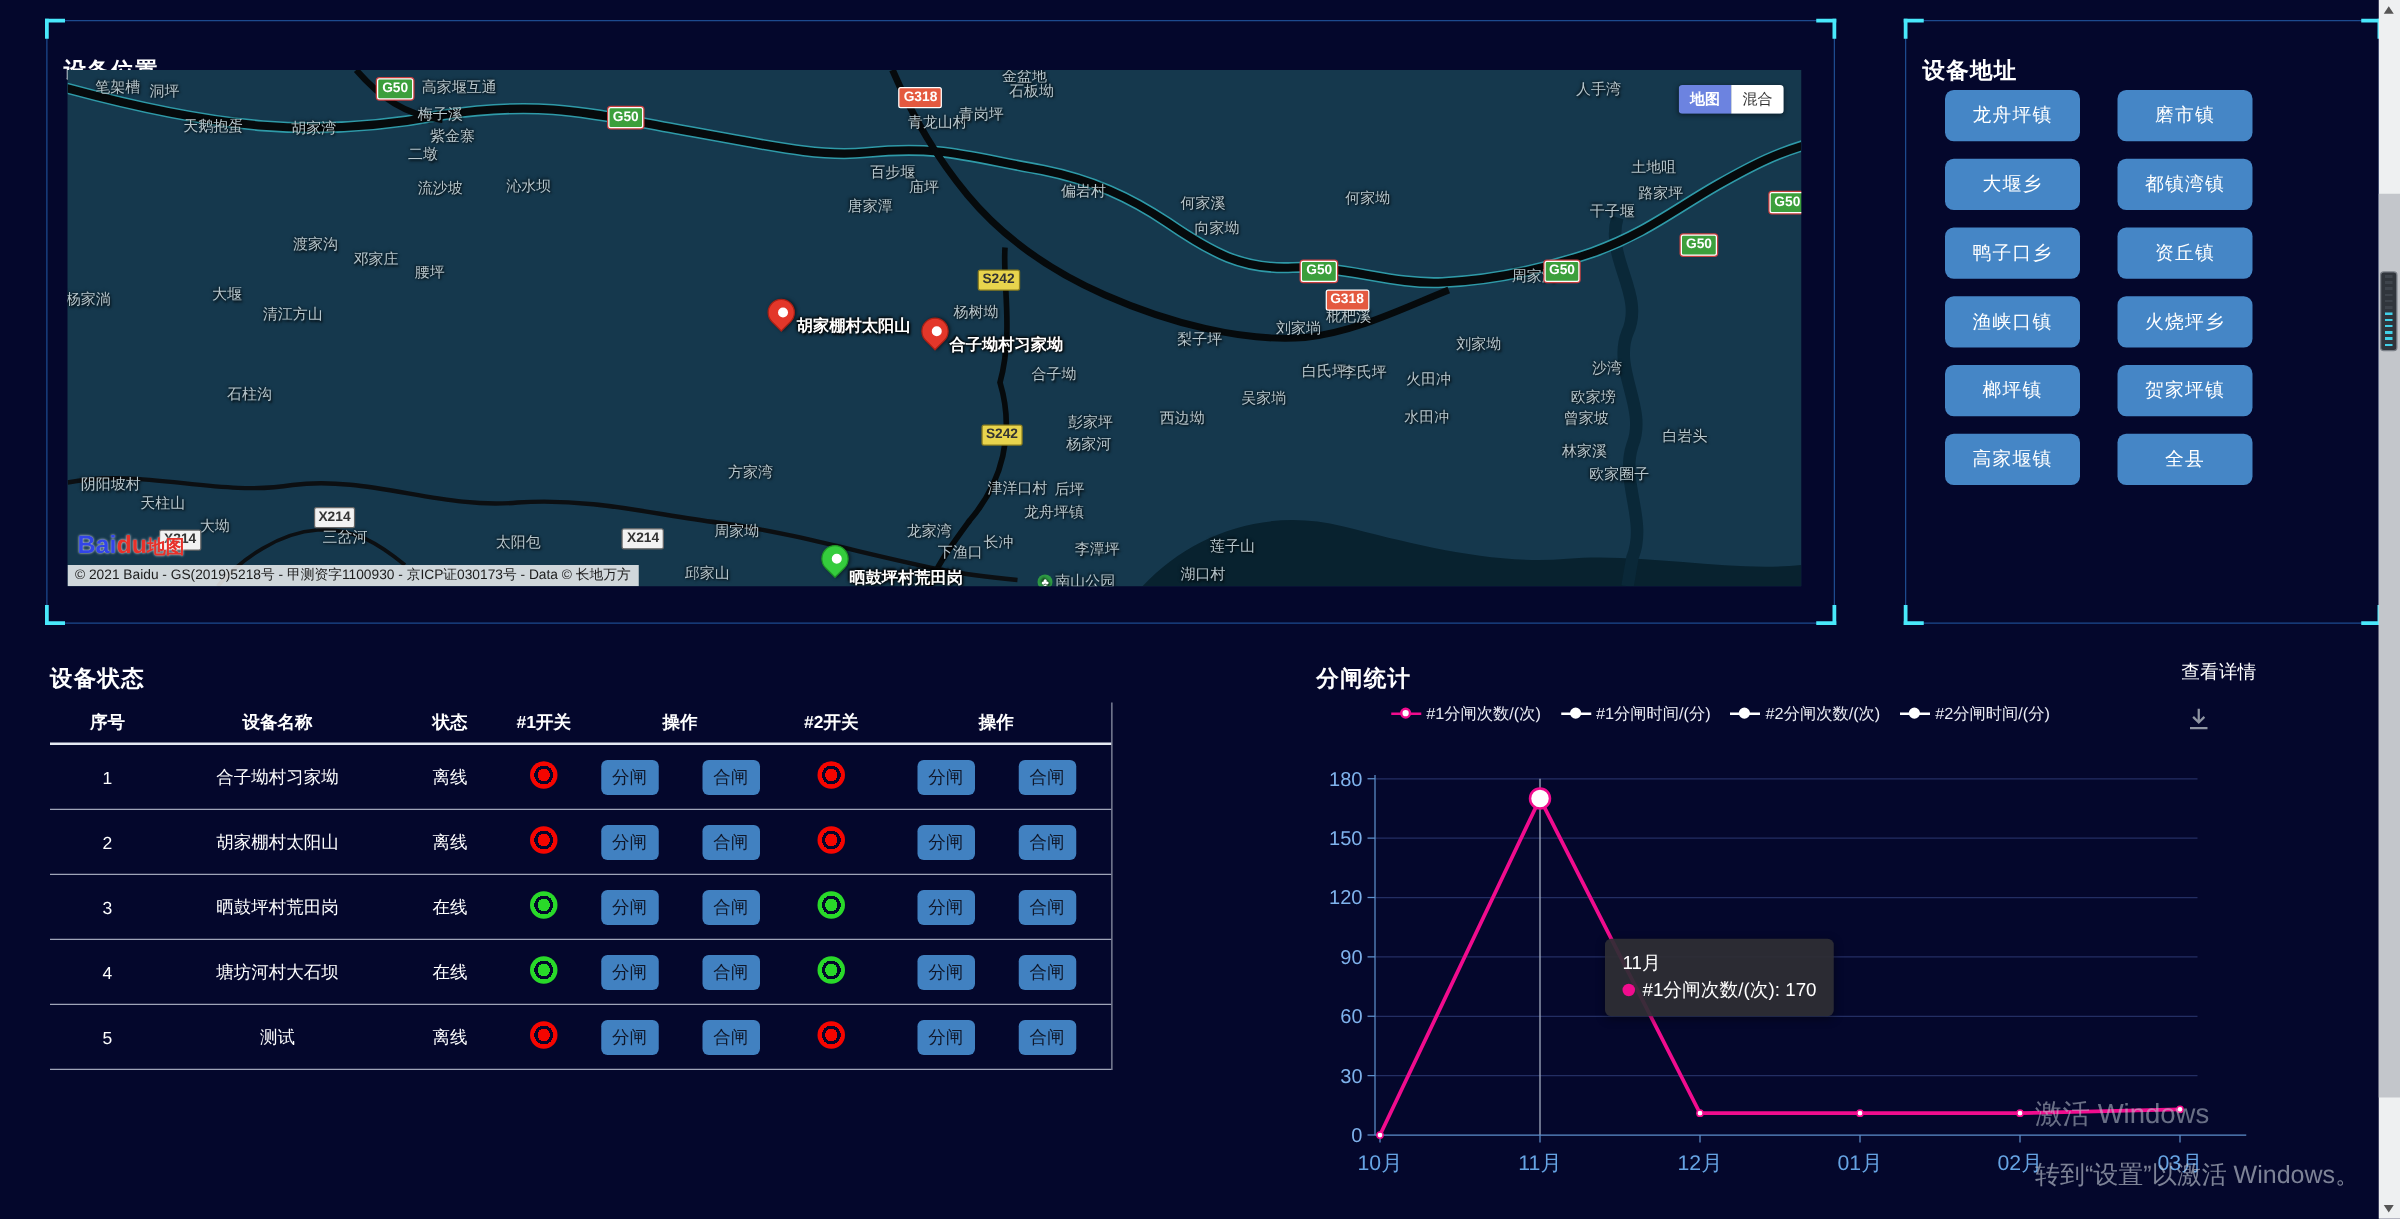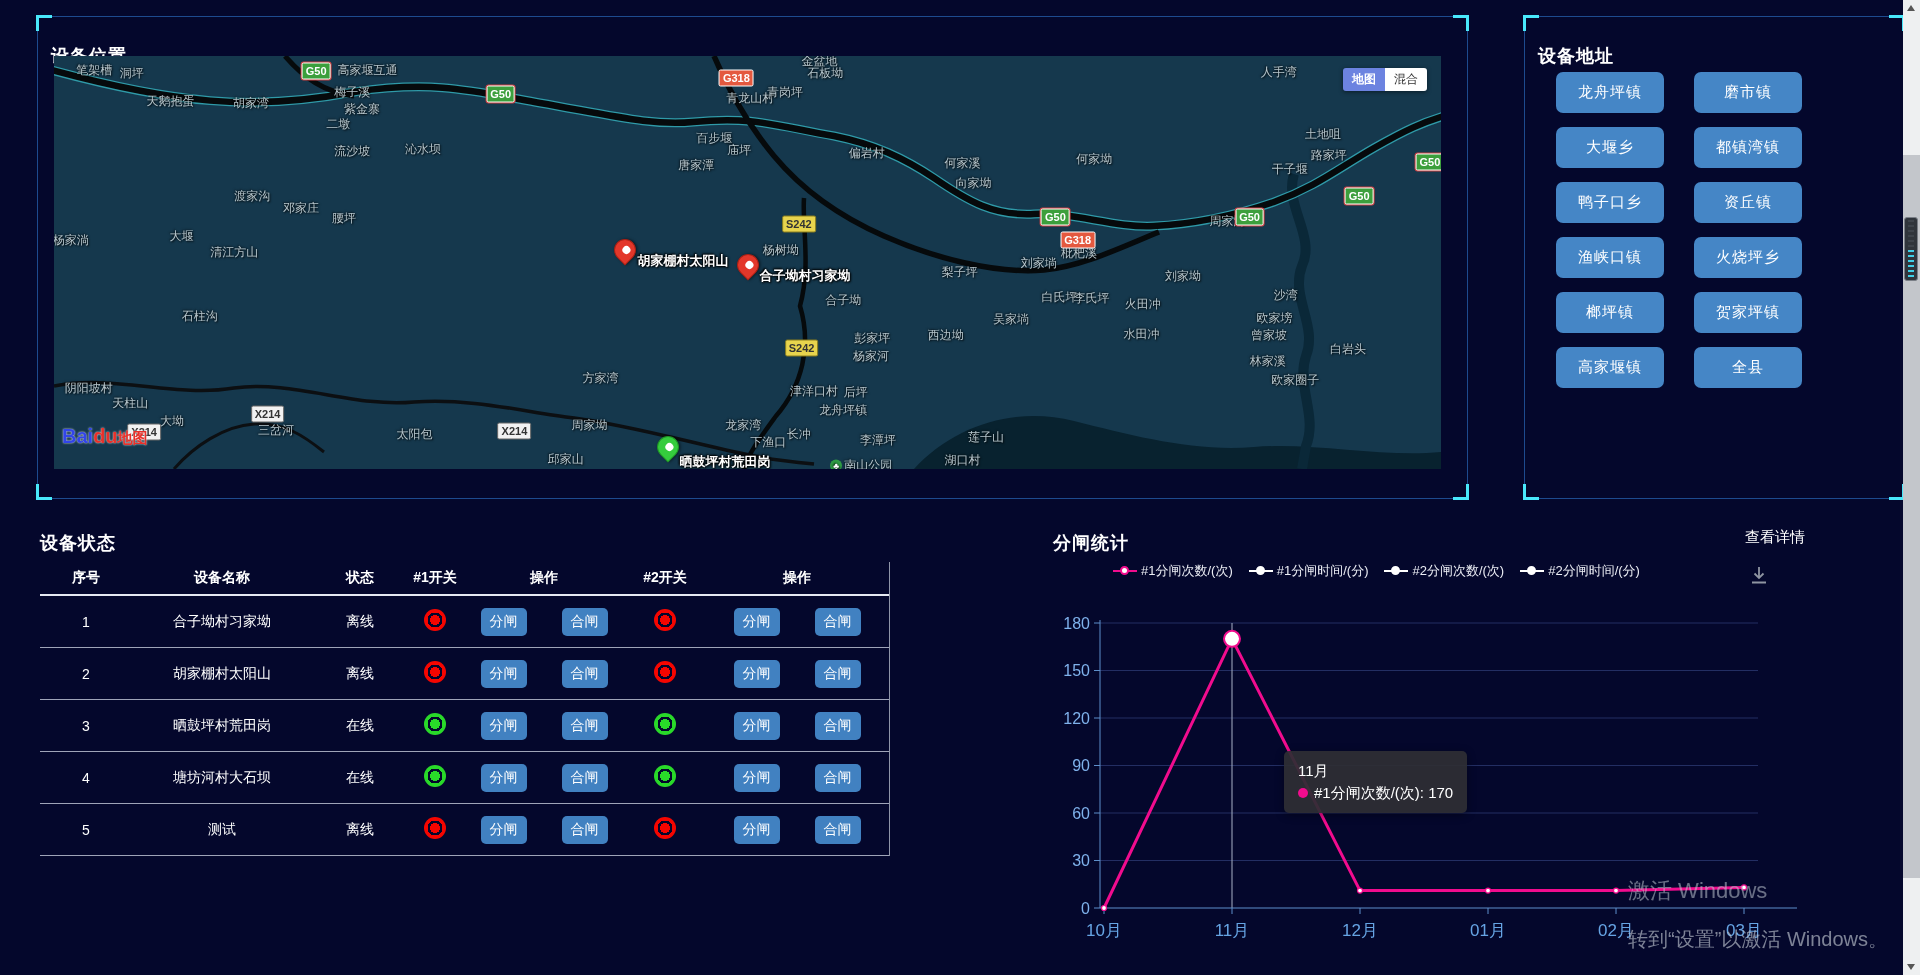--- a/index.html
+++ b/index.html
@@ -58,21 +58,21 @@
   .t-head, .t-row { display:grid; grid-template-columns:92px 180px 96px 54px 164px 78px 186px;
     align-items:center; }
   .t-head { height:34px; border-bottom:2px solid #e6e9f2; font-weight:bold; font-size:14px; }
   .t-row { height:52px; border-bottom:1px solid #9fa4b8; font-size:14px; }
   .t-cell { text-align:center; }
   .ind { display:inline-block; width:22px; height:22px; border-radius:50%; }
   .ind.red { background:radial-gradient(circle, #f50500 0 5px, #04072c 5px 7.5px, #f50500 7.5px 11px); }
   .ind.green { background:radial-gradient(circle, #29d929 0 5px, #04072c 5px 7.5px, #29d929 7.5px 11px); }
   .ops { display:flex; justify-content:center; gap:35px; }
   .op-btn { width:46px; height:28px; background:#4181c1; border:none; border-radius:5px;
-    color:#ffffff; font-size:14px; font-family:inherit; cursor:pointer; }
+    color:#0f172a; font-size:14px; font-family:inherit; cursor:pointer; }
   
   #view-details { position:absolute; left:1745px; top:528px; font-size:15px; cursor:pointer; }
   #dl-icon { position:absolute; left:1748px; top:564px; cursor:pointer; }
   #legend { position:absolute; left:1113px; top:562px; display:flex; gap:16px; align-items:center; }
   .leg-item { display:flex; align-items:center; gap:4px; font-size:13px; color:#eceef5; cursor:pointer; }
   .leg-mark { position:relative; width:24px; height:10px; }
   .leg-line { position:absolute; left:0; top:4px; width:24px; height:2px; }
   .leg-dot { position:absolute; left:7px; top:0; width:9px; height:9px; border-radius:50%;
     background:#fff; border-width:2.5px; border-style:solid; }
   #chart-svg { position:absolute; left:1060px; top:598px; font-family:inherit; }
@@ -225,20 +225,21 @@
           <span class="pin" style="background: rgb(53, 204, 61); border: 1.5px solid rgb(31, 148, 39);"></span>
           <span class="pin-label" style="left: 11px; top: -12px;">晒鼓坪村荒田岗</span>
         </div>
       </div>
 
     <div id="maptype">
       <span class="mt-act">地图</span>
       <span class="mt-plain">混合</span>
     </div>
     <div id="baidu-logo"><span class="b1">Bai</span><span class="b2">du</span><span class="b3">地图</span></div>
+    <div id="map-copy">© 2021 Baidu - GS(2019)5218号 - 甲测资字1100930 - 京ICP证030173号 - Data © 长地万方</div>
   </div>
 </div>
 
 <div class="panel" style="left:1524px; top:16px; width:380px; height:483px;">
   <span class="corner c-tl"></span>
   <span class="corner c-tr"></span>
   <span class="corner c-bl"></span>
   <span class="corner c-br"></span>
   <div class="panel-title">设备地址</div>
   <div id="towns">

